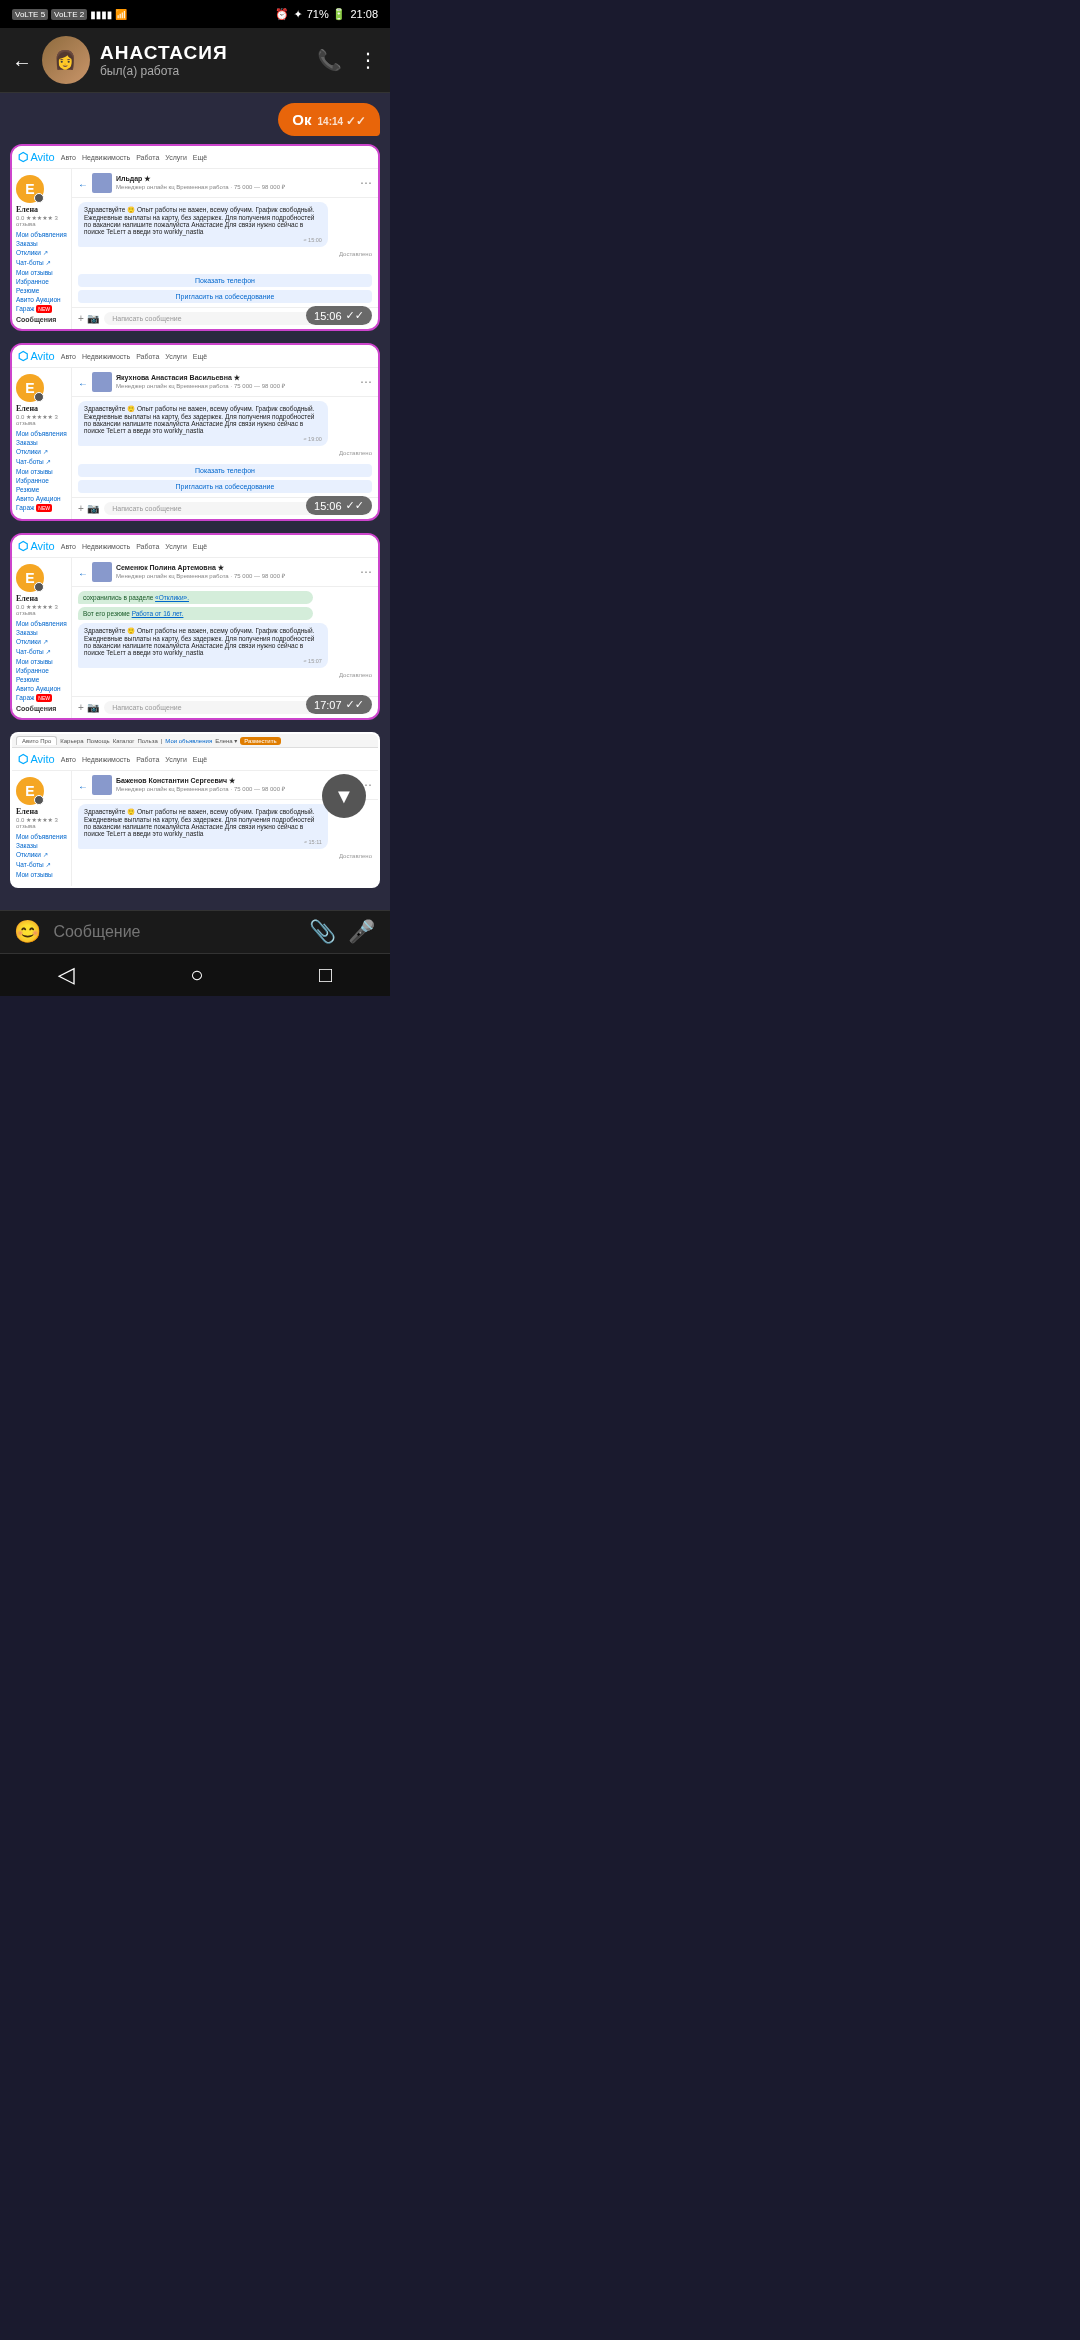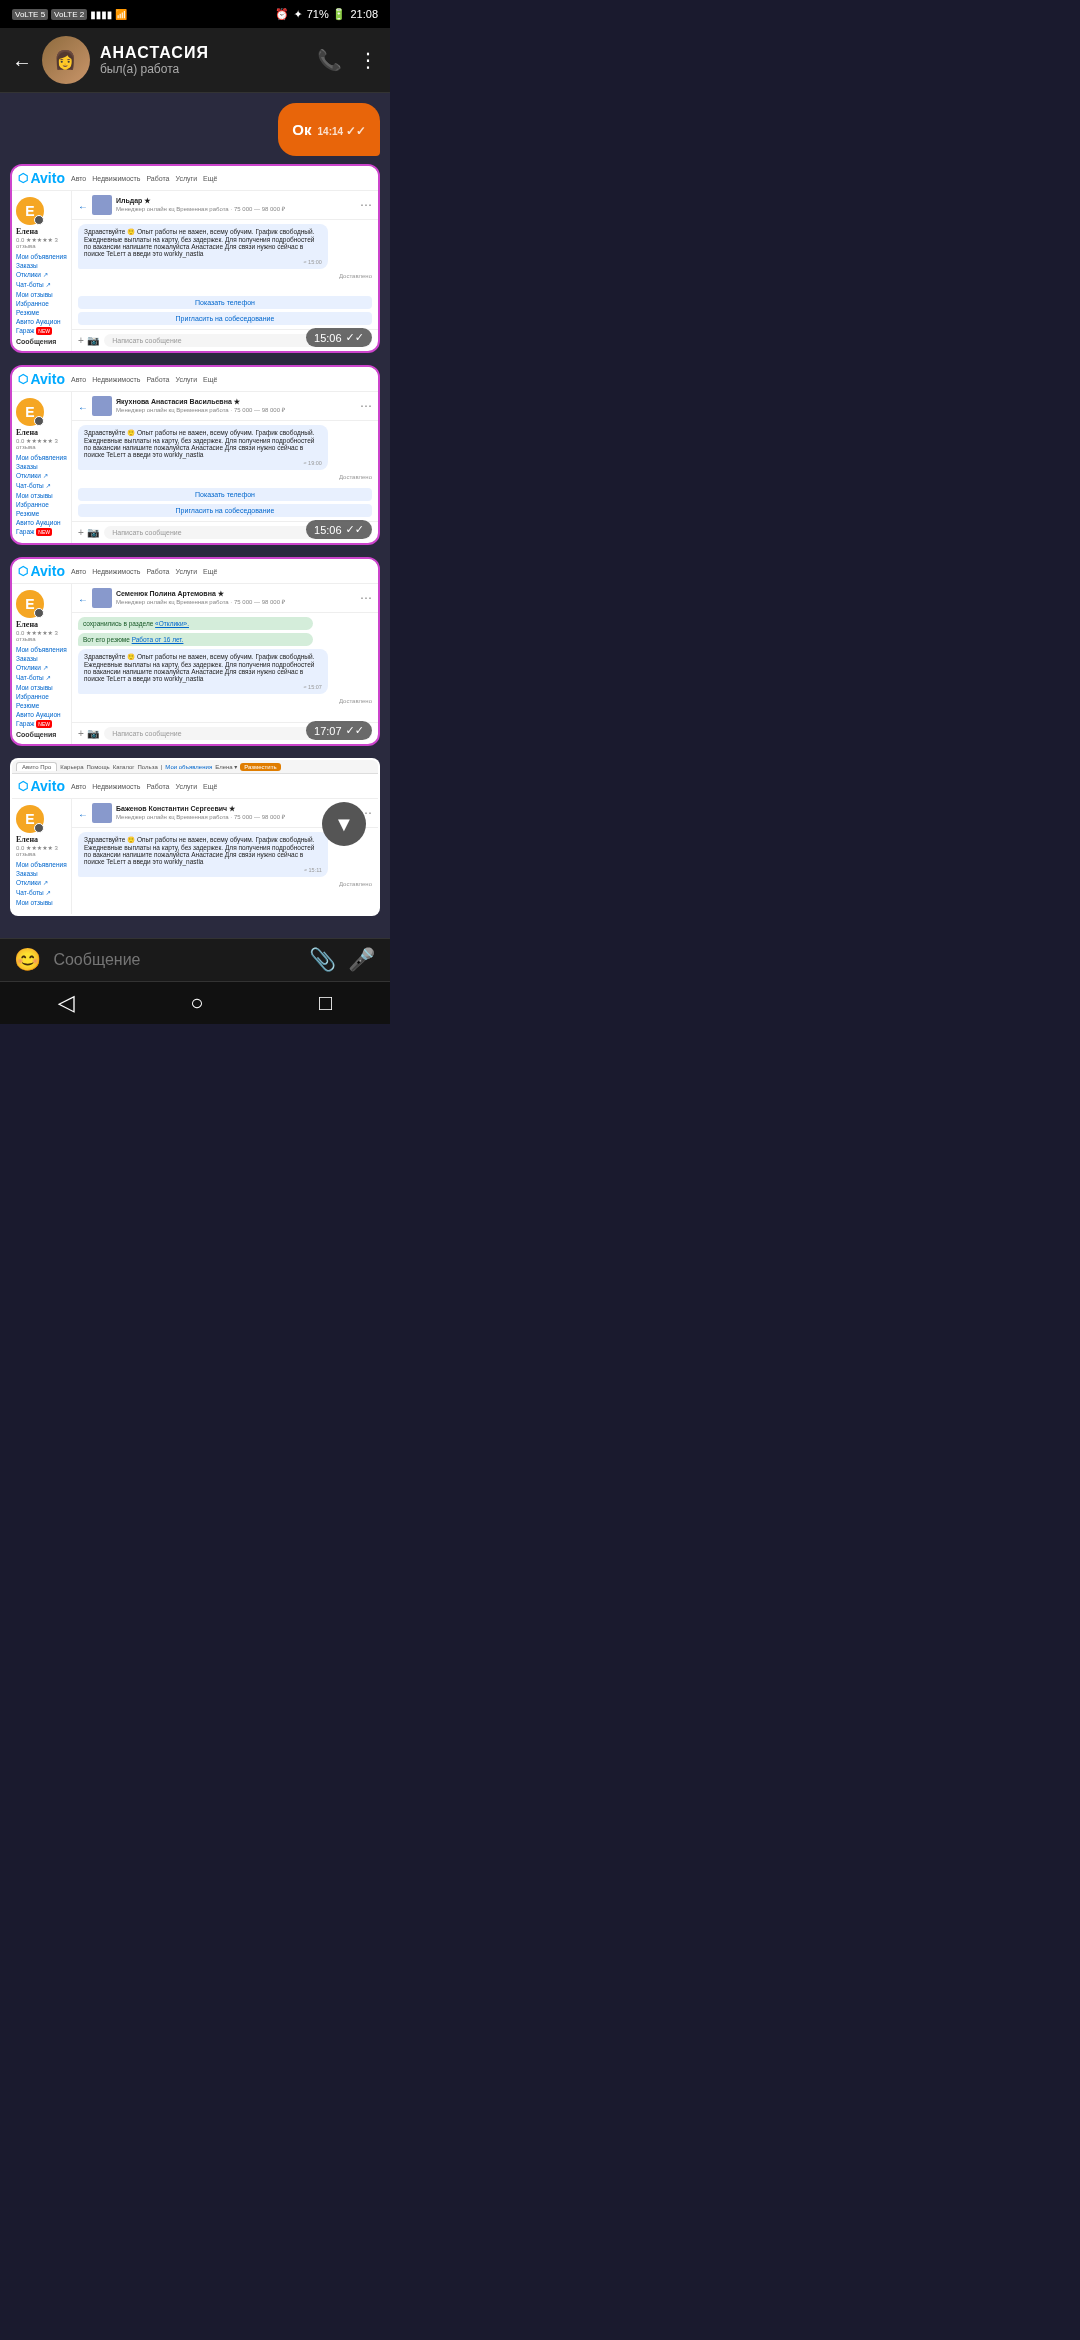--- a/index.html
+++ b/index.html
@@ -61,21 +61,21 @@
       height: 100%;
       background: linear-gradient(135deg, #8e6b3e, #c9956a);
       display: flex;
       align-items: center;
       justify-content: center;
       font-size: 18px;
     }
     .header-info { flex: 1; }
     .header-name {
       color: #fff;
-      font-size: 16px;
+      font-size: 19px;
       font-weight: bold;
       letter-spacing: 1px;
     }
     .header-status { color: #aaa; font-size: 12px; }
     .header-actions { display: flex; gap: 16px; align-items: center; }
     .header-icon { color: #fff; font-size: 20px; cursor: pointer; }
 
     
     .chat-body {
       background-color: #2a2a3e;
@@ -105,21 +105,21 @@
     
     .msg-sent {
       display: flex;
       justify-content: flex-end;
       margin-bottom: 8px;
     }
     .msg-bubble-sent {
       background: #e8650a;
       color: #fff;
       border-radius: 18px 18px 4px 18px;
-      padding: 18px 14px;
+      padding: 8px 14px;
       max-width: 75%;
       font-size: 15px;
       font-weight: bold;
       display: flex;
       align-items: flex-end;
       gap: 6px;
     }
     .msg-time {
       font-size: 10px;
       color: rgba(255,255,255,0.8);
@@ -146,21 +146,21 @@
       border-bottom: 1px solid #eee;
     }
     .avito-logo {
       display: flex;
       align-items: center;
       gap: 2px;
       font-weight: bold;
       font-size: 10px;
     }
     .avito-logo-icon { color: #00aaff; font-size: 12px; }
-    .avito-logo-text { color: #00aaff; font-weight: 700; font-size: 14px; }
+    .avito-logo-text { color: #00aaff; font-weight: 400; font-size: 11px; }
     .avito-nav-items { display: flex; gap: 6px; color: #555; font-size: 7px; }
 
     .avito-content { display: flex; }
     
     .avito-sidebar {
       width: 60px;
       padding: 6px 4px;
       border-right: 1px solid #eee;
       flex-shrink: 0;
     }

